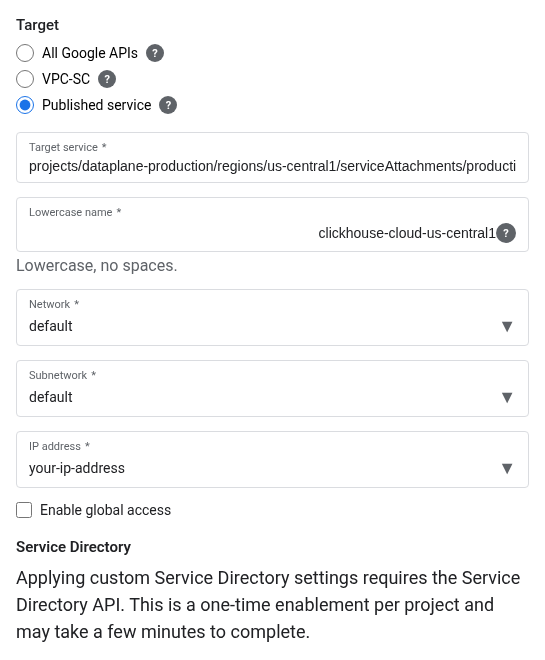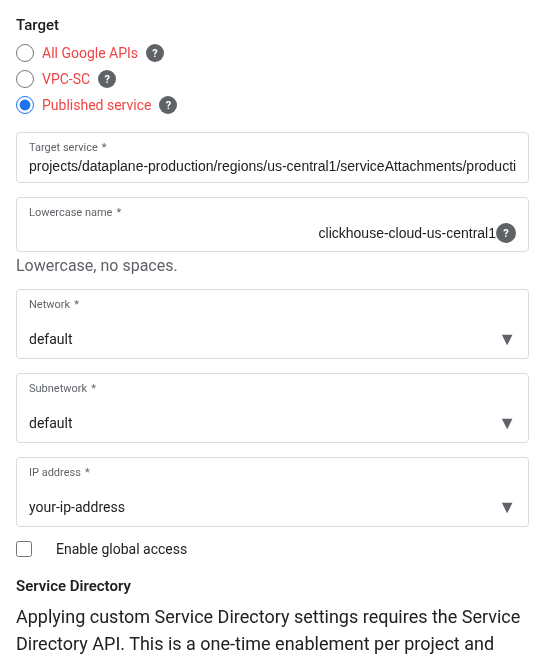--- a/index.html
+++ b/index.html
@@ -36,21 +36,21 @@
 
     .radio-row input[type="radio"] {
       width: 18px;
       height: 18px;
       accent-color: #1a73e8;
       cursor: pointer;
     }
 
     .radio-label {
       font-size: 14px;
-      color: #ef4444;
+      color: #000000;
     }
 
     .help-icon {
       display: inline-flex;
       align-items: center;
       justify-content: center;
       width: 18px;
       height: 18px;
       border-radius: 50%;
       background: #5f6368;
@@ -124,21 +124,20 @@
     }
 
     .select-group {
       border: 1px solid #dadce0;
       border-radius: 4px;
       padding: 8px 12px;
       margin-bottom: 14px;
       position: relative;
       display: flex;
       flex-direction: column;
-      gap: 13px;
     }
 
     .select-row {
       display: flex;
       align-items: center;
       justify-content: space-between;
     }
 
     .select-value {
       font-size: 14px;
@@ -147,21 +146,21 @@
 
     .dropdown-icon {
       font-size: 18px;
       color: #5f6368;
       cursor: pointer;
     }
 
     .checkbox-row {
       display: flex;
       align-items: center;
-      gap: 24px;
+      gap: 8px;
       margin-bottom: 20px;
     }
 
     .checkbox-row input[type="checkbox"] {
       width: 16px;
       height: 16px;
       cursor: pointer;
     }
 
     .service-directory-title {

